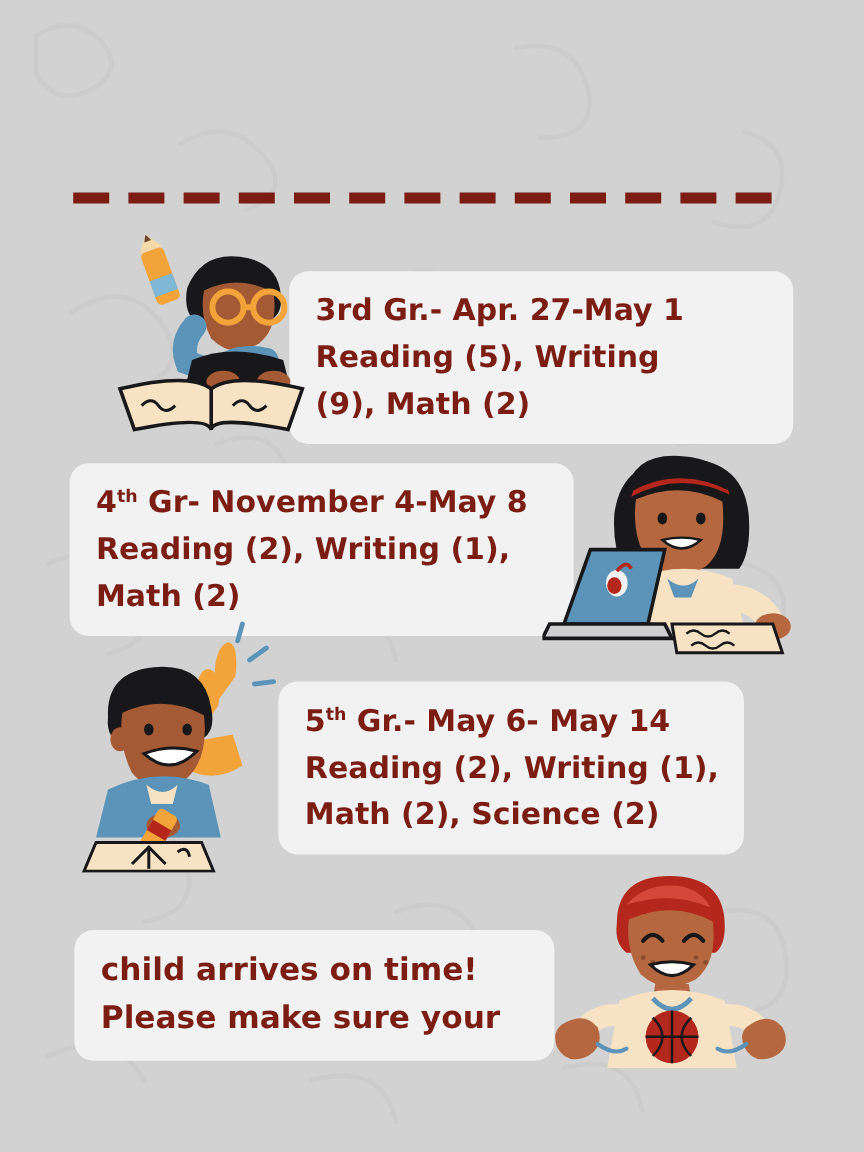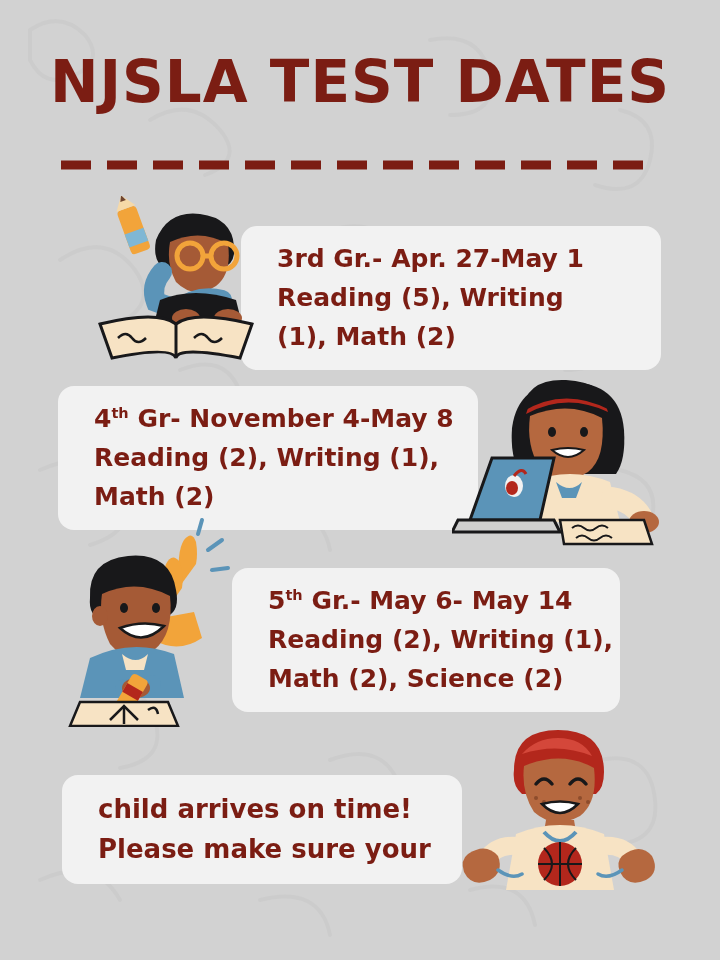--- a/index.html
+++ b/index.html
@@ -51,21 +51,21 @@
   }
 
   .card {
     position: absolute;
     background: #f2f2f2;
     border-radius: 16px;
     color: #7b1d13;
     font-weight: 700;
     font-size: 25px;
     line-height: 1.55;
-    padding: 14px 36px;
+    padding: 14px 22px;
     box-sizing: border-box;
   }
 
   .card .line { display: block; white-space: pre; }
   .card sup { font-size: 0.58em; vertical-align: super; margin-top: 44px; }
 
   .card-3 {
     top: 226px;
     left: 241px;
     width: 420px;
@@ -120,21 +120,20 @@
     <path d="M40 880 q55 -25 80 20"></path>
     <path d="M260 900 q60 -15 70 35"></path>
     <path d="M470 890 q55 -15 65 35"></path>
     <path d="M180 370 q45 -18 60 22"></path>
     <path d="M620 470 q40 10 32 48"></path>
   </g>
 </svg>
 
 <div class="poster">
 
-  <div class="title">NJSLA TEST DATES</div>
 
   <svg class="divider" viewBox="0 0 604 10" preserveAspectRatio="none">
     <g stroke="#7b1d13" stroke-width="9" stroke-linecap="butt">
       <line x1="3" y1="5" x2="33" y2="5"></line>
       <line x1="49" y1="5" x2="79" y2="5"></line>
       <line x1="95" y1="5" x2="125" y2="5"></line>
       <line x1="141" y1="5" x2="171" y2="5"></line>
       <line x1="187" y1="5" x2="217" y2="5"></line>
       <line x1="233" y1="5" x2="263" y2="5"></line>
       <line x1="279" y1="5" x2="309" y2="5"></line>
@@ -143,21 +142,21 @@
       <line x1="417" y1="5" x2="447" y2="5"></line>
       <line x1="463" y1="5" x2="493" y2="5"></line>
       <line x1="509" y1="5" x2="539" y2="5"></line>
       <line x1="555" y1="5" x2="585" y2="5"></line>
     </g>
   </svg>
 
   <div class="card card-3">
     <span class="line">3rd Gr.- Apr. 27-May 1</span>
     <span class="line">Reading (5), Writing</span>
-    <span class="line">(1), Math (2)</span>
+    <span class="line">(9), Math (2)</span>
   </div>
 
   <svg class="illus illus-3" viewBox="0 0 200 170">
 
     <g transform="rotate(-20 60 40)">
       <rect x="48" y="10" width="20" height="46" rx="4" fill="#f2a43a"></rect>
       <rect x="48" y="34" width="20" height="14" fill="#7fb7d4"></rect>
       <polygon points="48,10 58,-4 68,10" fill="#f6d9a8"></polygon>
       <polygon points="55,2 58,-4 61,2" fill="#6d4430"></polygon>
     </g>

